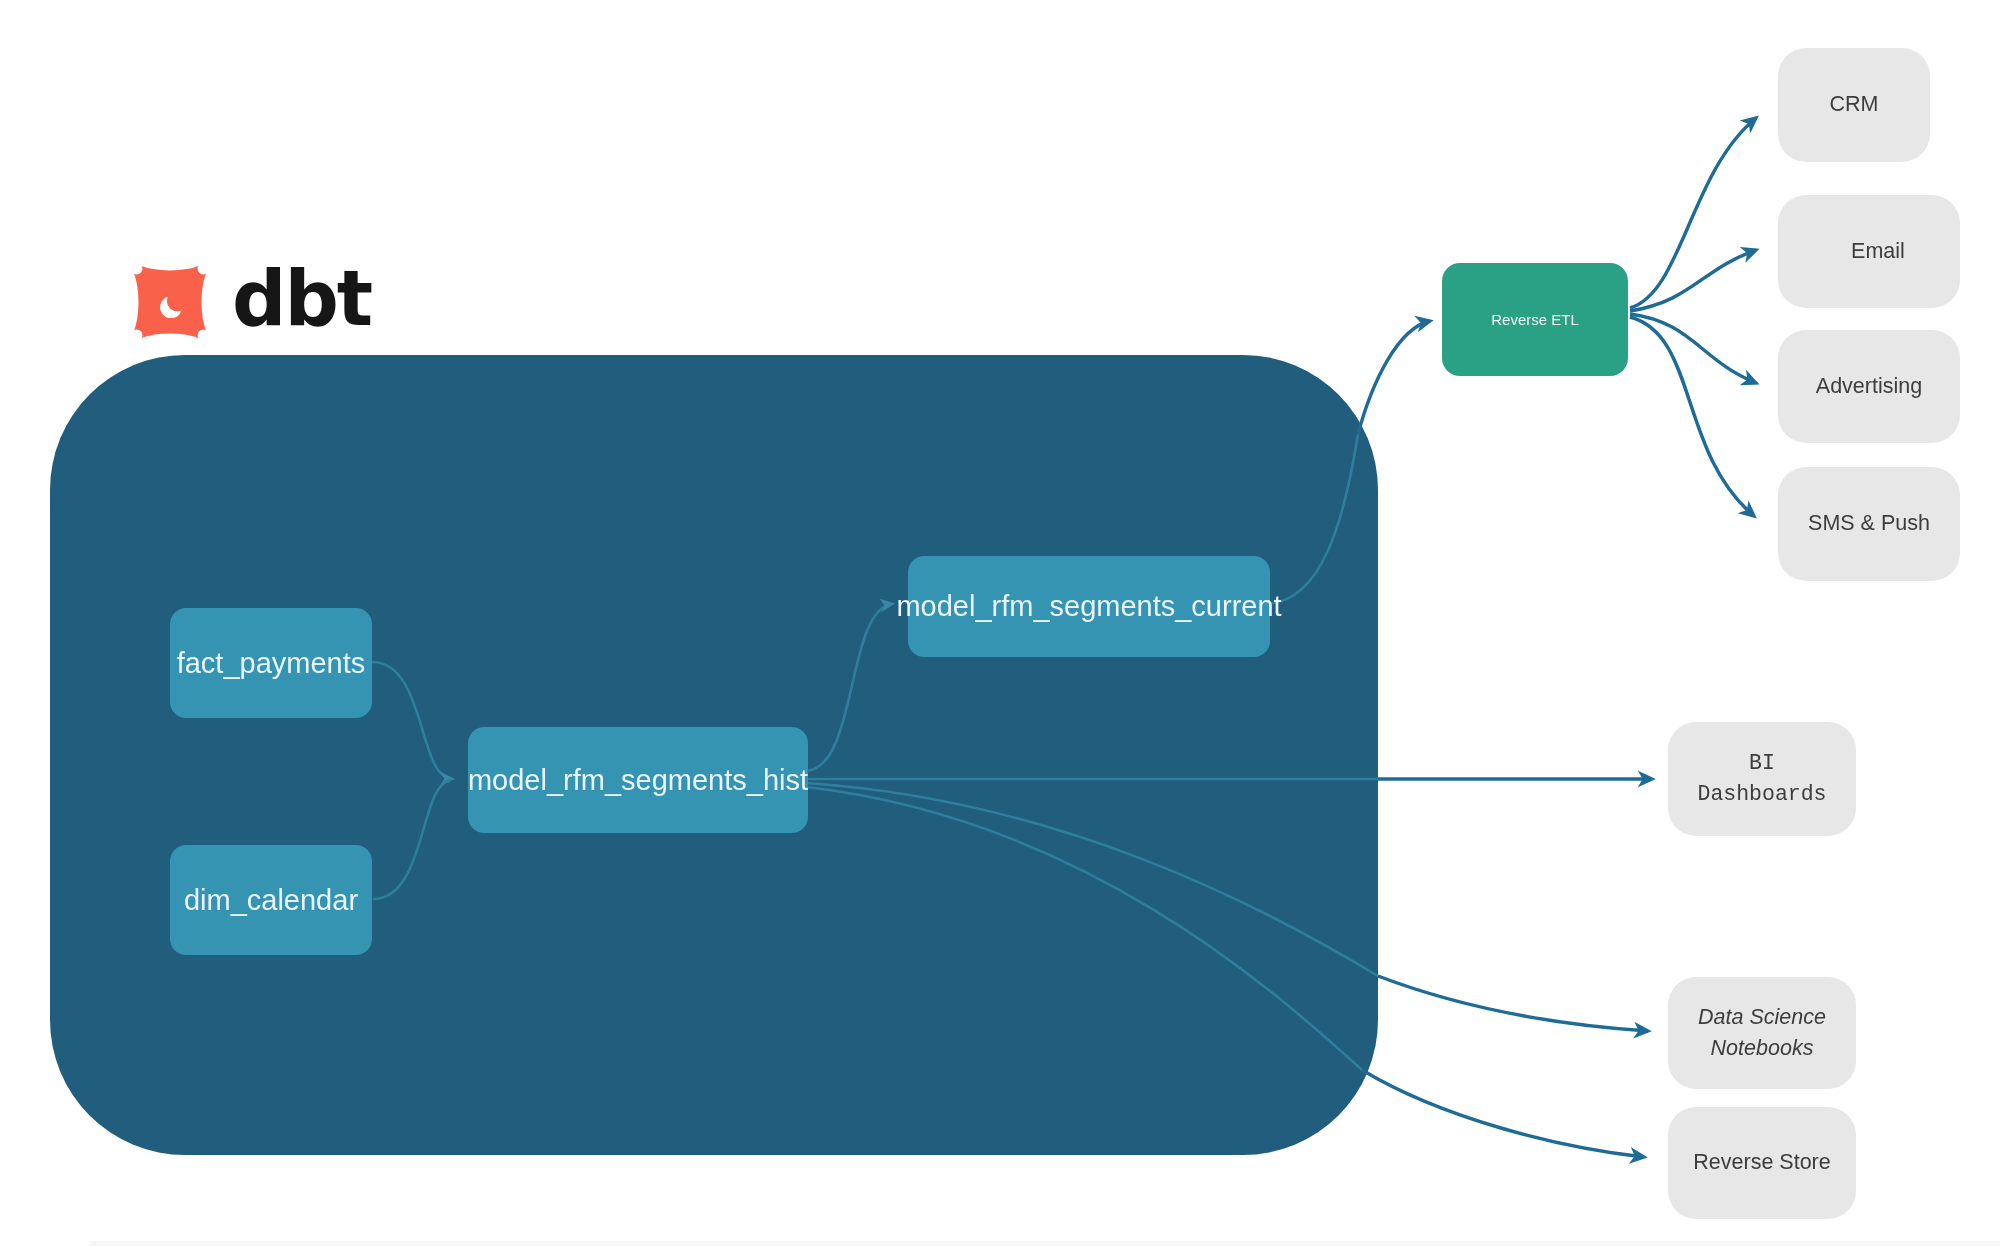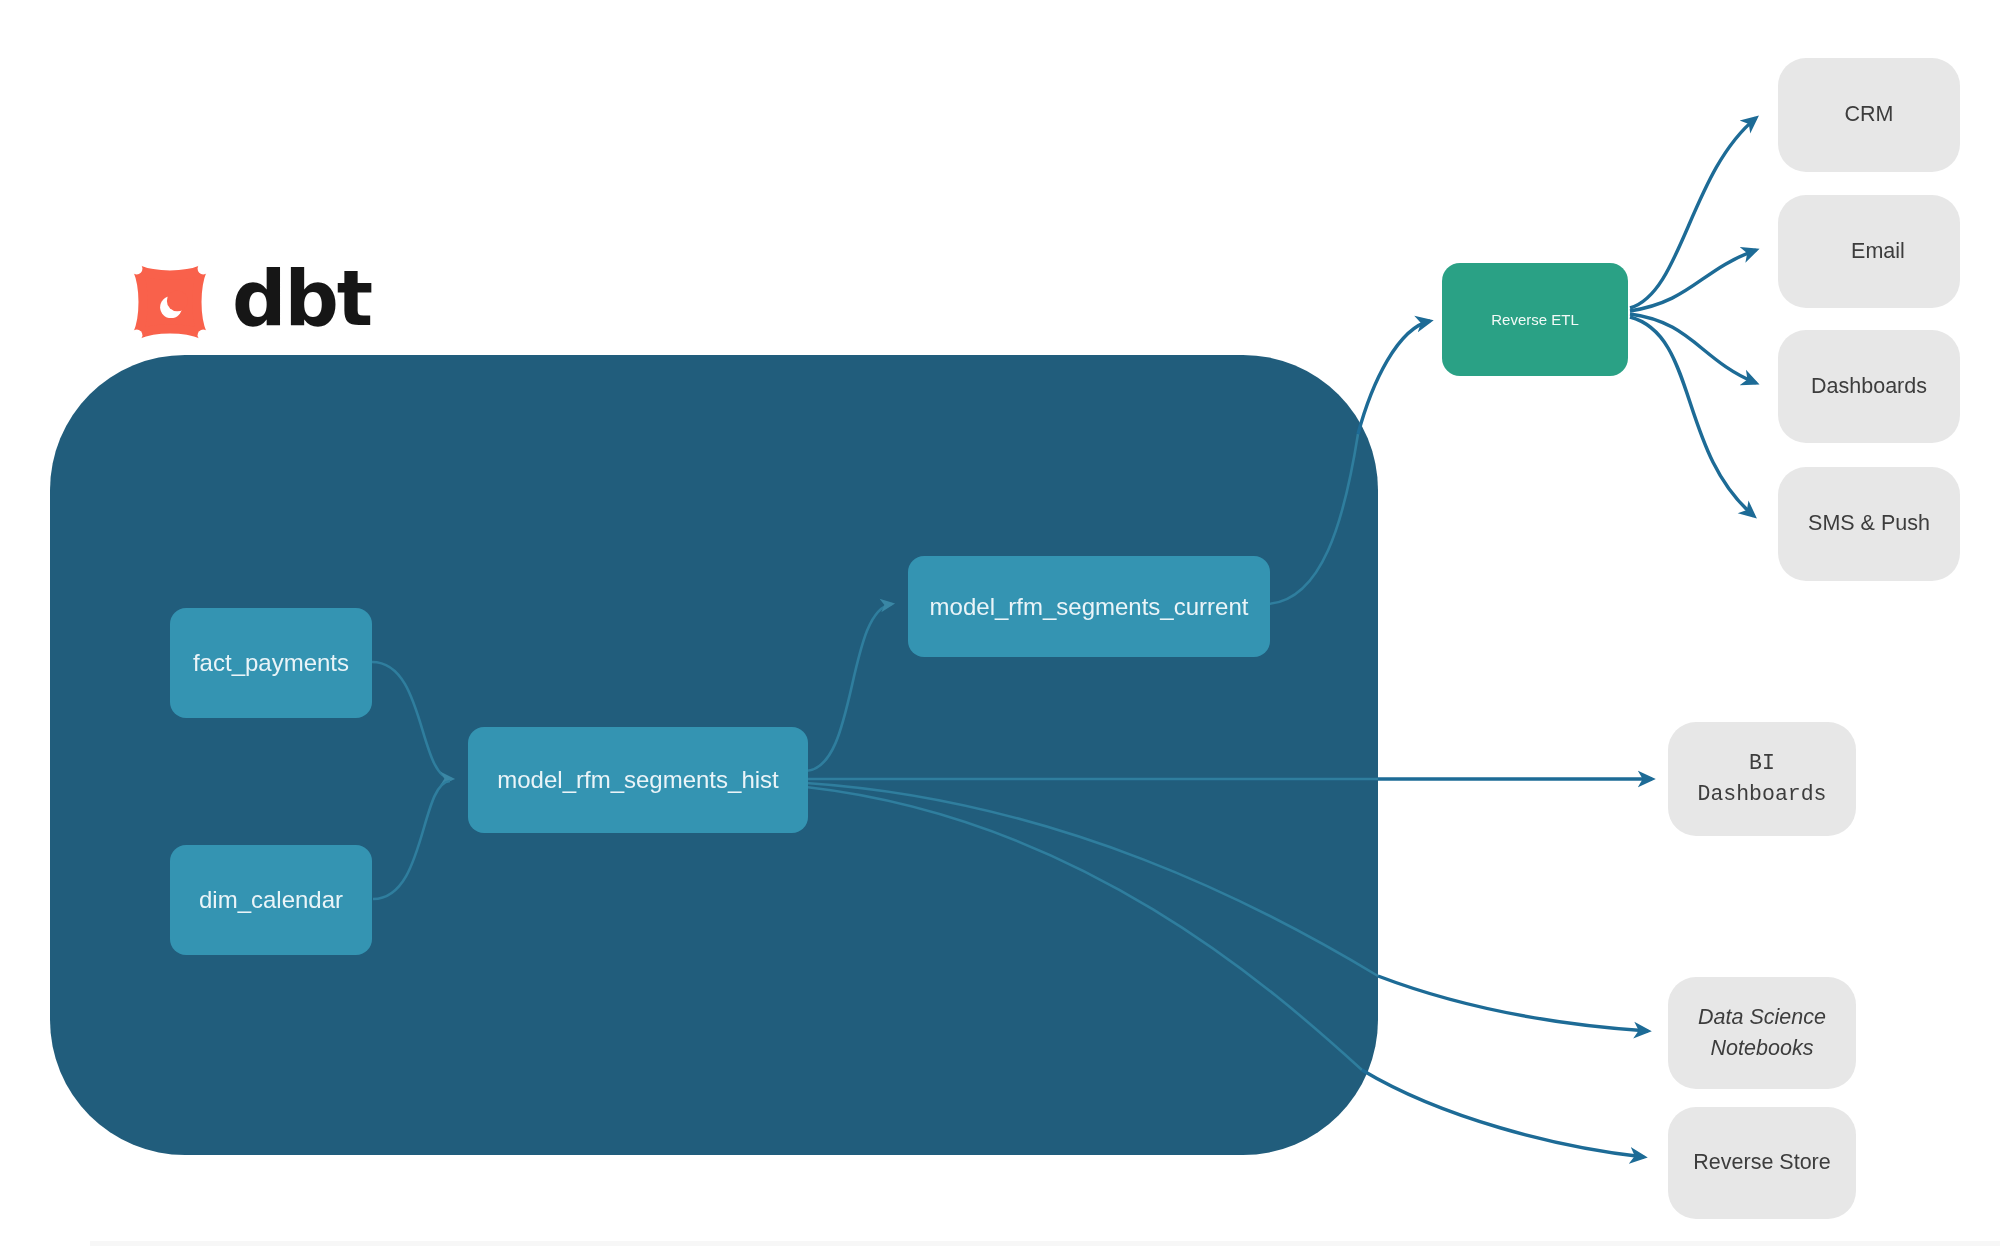--- a/index.html
+++ b/index.html
@@ -15,31 +15,31 @@
   
   .container-box{position:absolute;left:50px;top:355px;width:1328px;height:800px;
                  background:#215d7c;border-radius:135px;z-index:1;}
 
   
   .wires{position:absolute;left:0;top:0;z-index:2;}
 
   
   .node{position:absolute;display:flex;align-items:center;justify-content:center;
         text-align:center;z-index:3;box-sizing:border-box;}
-  .model-node{background:#3494b2;border-radius:16px;color:#eaf4f8;font-size:24px;}
+  .model-node{background:#3494b2;border-radius:16px;color:#eaf4f8;font-size:29px;}
   .etl-node{background:#2aa185;border-radius:18px;color:#f2faf7;font-size:15px;}
   .dest-node{background:#e7e7e7;border-radius:28px;color:#3d3d3d;font-size:21.5px;
              line-height:1.45;padding:0 14px;}
 
   .n-fact{left:170px;top:608px;width:202px;height:110px;}
   .n-dim{left:170px;top:845px;width:202px;height:110px;}
   .n-hist{left:468px;top:727px;width:340px;height:106px;}
   .n-current{left:908px;top:556px;width:362px;height:101px;}
   .n-etl{left:1442px;top:263px;width:186px;height:113px;}
-  .n-crm{left:1778px;top:58px;width:182px;height:114px;}
+  .n-crm{left:1778px;top:48px;width:152px;height:114px;}
   .n-email{left:1778px;top:195px;width:182px;height:113px;padding-left:32px;}
   .n-adv{left:1778px;top:330px;width:182px;height:113px;}
   .n-sms{left:1778px;top:467px;width:182px;height:114px;}
   .n-bi{left:1668px;top:722px;width:188px;height:114px;font-family:Liberation Mono, monospace;}
   .n-ds{left:1668px;top:977px;width:188px;height:112px;font-style:italic;}
   .n-fs{left:1668px;top:1107px;width:188px;height:112px;}
 
   .bottom-edge{position:absolute;left:90px;right:0;bottom:0;height:5px;background:#f7f7f7;z-index:0;}
 </style>
 </head>
@@ -113,21 +113,21 @@
     <span>Reverse ETL</span>
   </div>
 
   <div class="node dest-node n-crm">
     <span>CRM</span>
   </div>
   <div class="node dest-node n-email">
     <span>Email</span>
   </div>
   <div class="node dest-node n-adv">
-    <span>Dashboards</span>
+    <span>Advertising</span>
   </div>
   <div class="node dest-node n-sms">
     <span>SMS &amp; Push</span>
   </div>
   <div class="node dest-node n-bi">
     <span>BI Dashboards</span>
   </div>
   <div class="node dest-node n-ds">
     <span>Data Science Notebooks</span>
   </div>

